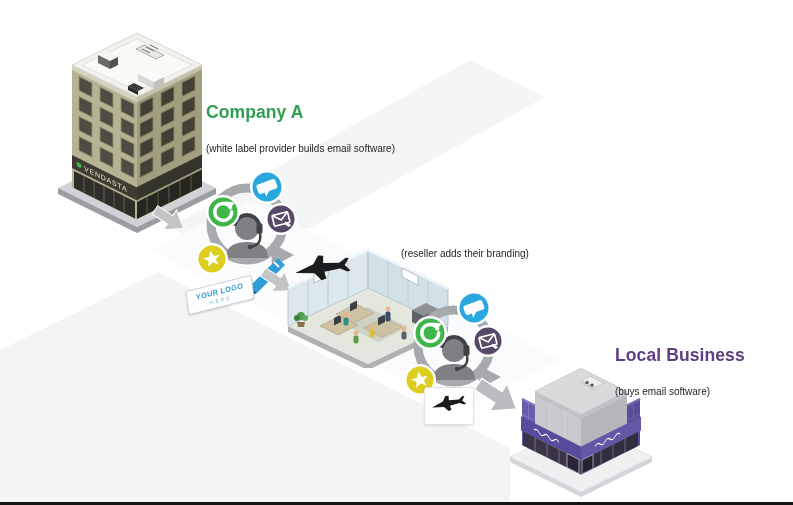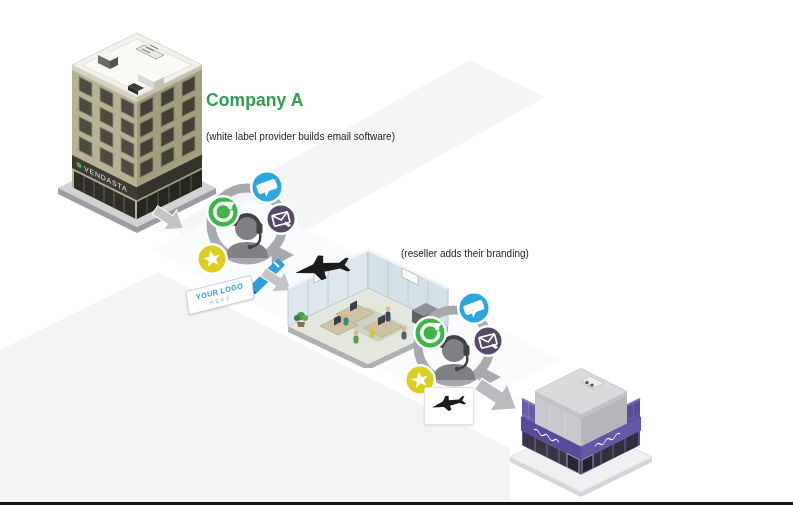--- a/index.html
+++ b/index.html
@@ -1,20 +1,20 @@
 <!DOCTYPE html>
 <html style="--green_title: #2f9e52; --blue_title: #2b7cbf; --purple_title: #5f3d82; --text_dark: #1d1d1b; --icon_blue: #29a8e0; --icon_green: #3eb549; --icon_purple: #564a68; --icon_yellow: #ddcd1d; --ring_gray: #a7a9ac; --agent_gray: #7e8083; --agent_dark: #414042; --pen_blue: #2e9fd8; --arrow_gray: #c2c4c6; --store_purple: #6a5cab; --store_purple_dark: #5a4c99; --building_olive: #b6b394; --building_olive_dark: #a19e7d;"><head>
 <meta charset="utf-8">
 <style>
   html,body{margin:0;padding:0;background:#fff;}
   .stage{position:relative;width:793px;height:505px;background:#ffffff;overflow:hidden;
          font-family:"Liberation Sans",sans-serif;}
   .abs{position:absolute;}
   .stage-label{position:absolute;line-height:1.12;}
-  .stage-title{font-size:17.5px;font-weight:bold;letter-spacing:.1px;}
+  .stage-title{font-size:17.5px;font-weight:bold;letter-spacing:.1px;margin-top:12px;}
   .t-green{color:var(--green_title);}
   .t-blue{color:var(--blue_title);}
   .t-purple{color:var(--purple_title);}
   .stage-sub{font-size:10px;color:var(--text_dark);margin-top:20px;}
   .logo-sign{position:absolute;left:186px;top:283px;width:62px;background:#fff;
              border:1px solid #ccd3da;border-radius:2px;box-shadow:0 1px 2px rgba(0,0,0,.15);
              transform:rotate(-14deg) skewX(-6deg);padding:3px 2px;text-align:center;}
   .logo-sign .l1{font-size:7.5px;font-weight:bold;color:var(--pen_blue);letter-spacing:.3px;}
   .logo-sign .l2{font-size:5px;color:#7fb3da;letter-spacing:2px;margin-top:1px;}
   .jet-box{position:absolute;left:424px;top:387px;background:#fff;border:1px solid #e2e2e5;
@@ -345,15 +345,19 @@
       <polygon points="79,8.5 125,31.5 79,54.5 33,31.5" fill="#dadadd" stroke="#c6c6ca" stroke-width="1"></polygon>
       <polygon points="88,16 102,23 93,27.5 79,20.5" fill="#ececee" stroke="#bdbdc0" stroke-width="0.8"></polygon>
       <polygon points="79,20.5 93,27.5 93,31 79,24" fill="#cfcfd2"></polygon>
       <circle cx="85" cy="22.5" r="1.6" fill="#4a4a50"></circle>
         <circle cx="90" cy="25" r="1.6" fill="#4a4a50"></circle>
       <line x1="20" y1="39" x2="33" y2="45.5" stroke="#8478bf" stroke-width="2.5"></line>
       <line x1="138" y1="39" x2="125" y2="45.5" stroke="#7568b0" stroke-width="2.5"></line>
     </g>
   </svg>
 
+  <div class="stage-label" style="left:615px;top:334px">
+    <div class="stage-title t-purple">Local Business</div>
+    <div class="stage-sub">(buys email software)</div>
+  </div>
 
   <div class="bottom-line"></div>
 </div>
 
 </body></html>

